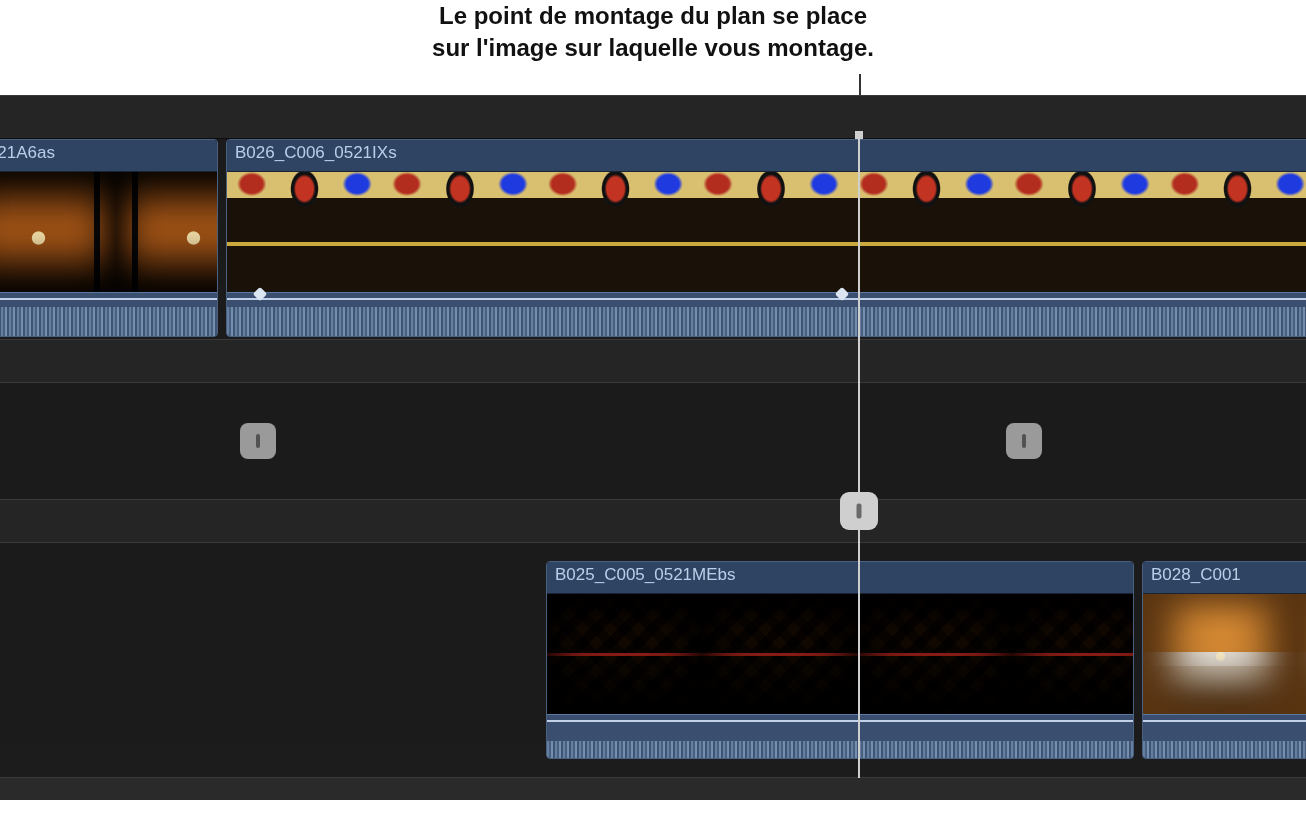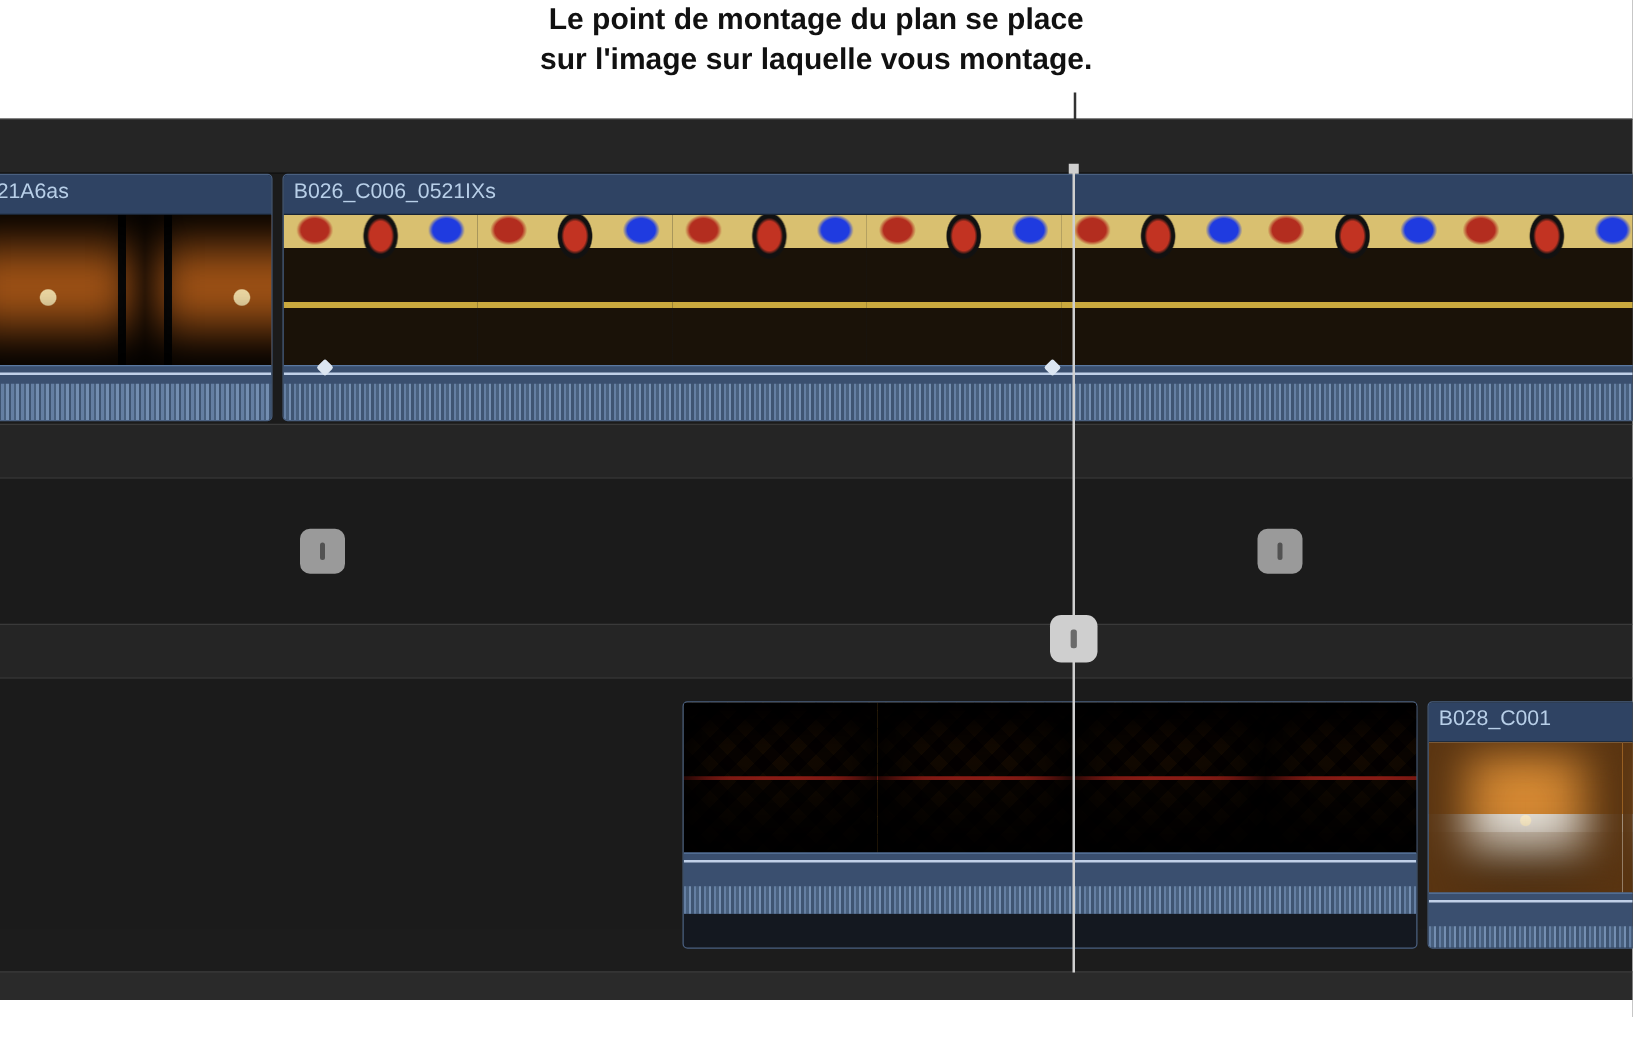--- a/index.html
+++ b/index.html
@@ -106,20 +106,21 @@
     <div class="markers">
       <div class="edit-marker" style="left:240px"></div>
       <div class="edit-marker" style="left:1006px"></div>
     </div>
 
     <div class="mid-gap"></div>
 
     <div class="track">
 
       <div class="clip tiles" style="left:546px;top:18px;width:588px">
+        <div class="title-bar">B025_C005_0521MEbs</div>
         <div class="filmstrip">
           <div class="frame"></div>
           <div class="frame"></div>
           <div class="frame"></div>
           <div class="frame"></div>
         </div>
         <div class="audio">
           <div class="line"></div>
           <div class="wave" style="height:22px"></div>
         </div>

